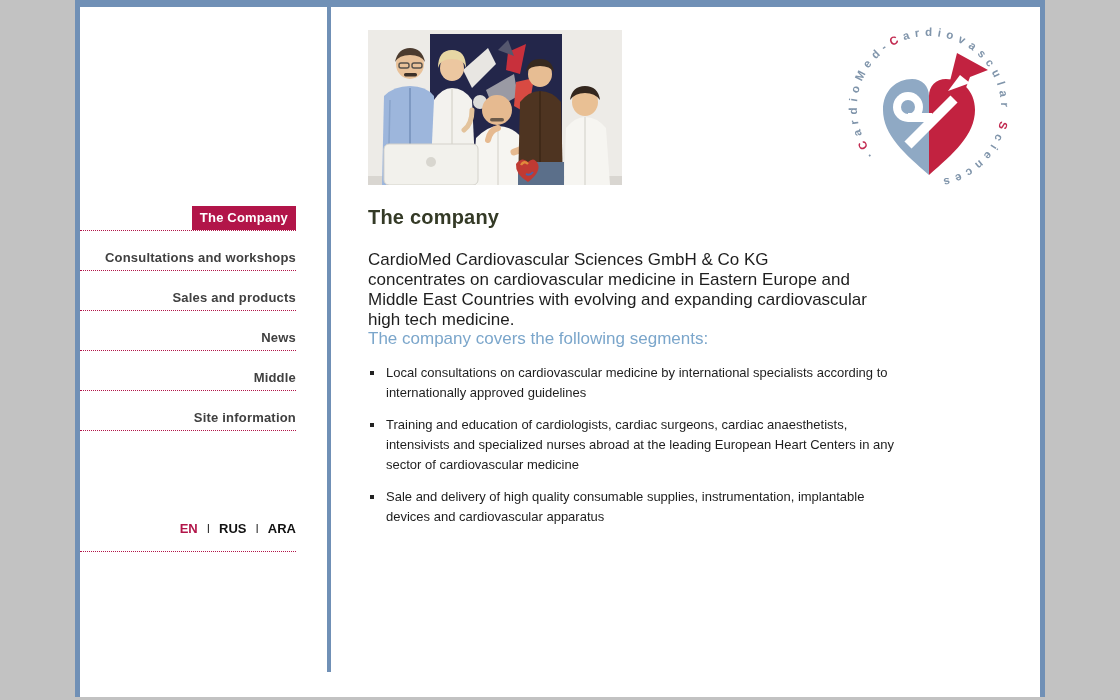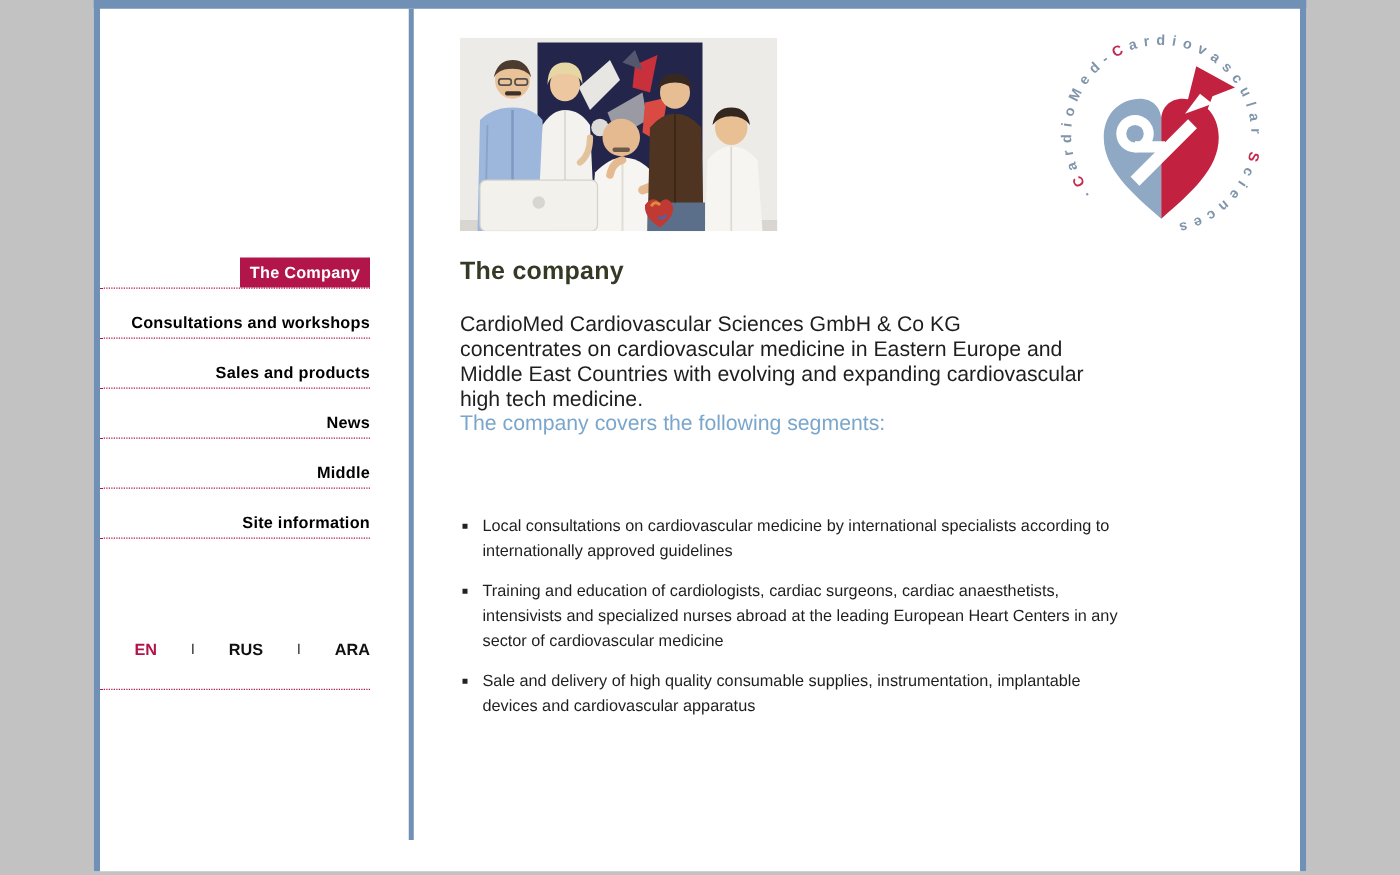--- a/index.html
+++ b/index.html
@@ -27,30 +27,30 @@
     list-style:none;
   }
   .nav li {
     height:40px;
     display:flex; align-items:flex-end; justify-content:flex-end;
     border-bottom:1px dotted #b21549;
     padding-bottom:5px;
     cursor:pointer;
   }
   .nav li span {
-    font-size:13px; font-weight:bold; color:#000000; letter-spacing:.2px;
+    font-size:13px; font-weight:bold; color:#404040; letter-spacing:.2px;
     white-space:nowrap;
   }
   .nav li.active span {
     background:#b21549; color:#ffffff; padding:4px 8px 5px 8px;
     margin-bottom:-5px;
   }
   .langs {
     position:absolute; left:0; top:505px; width:216px; height:40px;
-    display:flex; align-items:flex-start; justify-content:flex-end; gap:27px;
+    display:flex; align-items:center; justify-content:flex-end; gap:9px;
     border-bottom:1px dotted #b21549; padding-bottom:6px;
   }
   .langs .lang { font-size:13px; font-weight:bold; color:#111; cursor:pointer; }
   .langs .lang.active { color:#b21549; }
   .langs .sep { font-size:12px; font-weight:normal; color:#333; }
   
   .photo {
     position:absolute; left:288px; top:23px; width:254px; height:155px;
     overflow:hidden;
   }
@@ -65,21 +65,20 @@
     position:absolute; left:288px; top:243px; width:502px;
     font-size:17px; line-height:20px; color:#1e1e1e;
   }
   .subheading {
     position:absolute; left:288px; top:322px;
     font-size:17px; font-weight:normal; color:#7ba6cb;
   }
   .segments {
     position:absolute; left:288px; top:356px; width:540px;
     list-style:none;
-    margin-top:48px;
   }
   .segments li {
     position:relative; padding-left:18px; margin-bottom:12px;
     font-size:13px; line-height:20px; color:#1e1e1e;
   }
   .segments .sq {
     position:absolute; left:2px; top:8px; width:4px; height:4px; background:#222;
     display:block;
   }
 </style>

